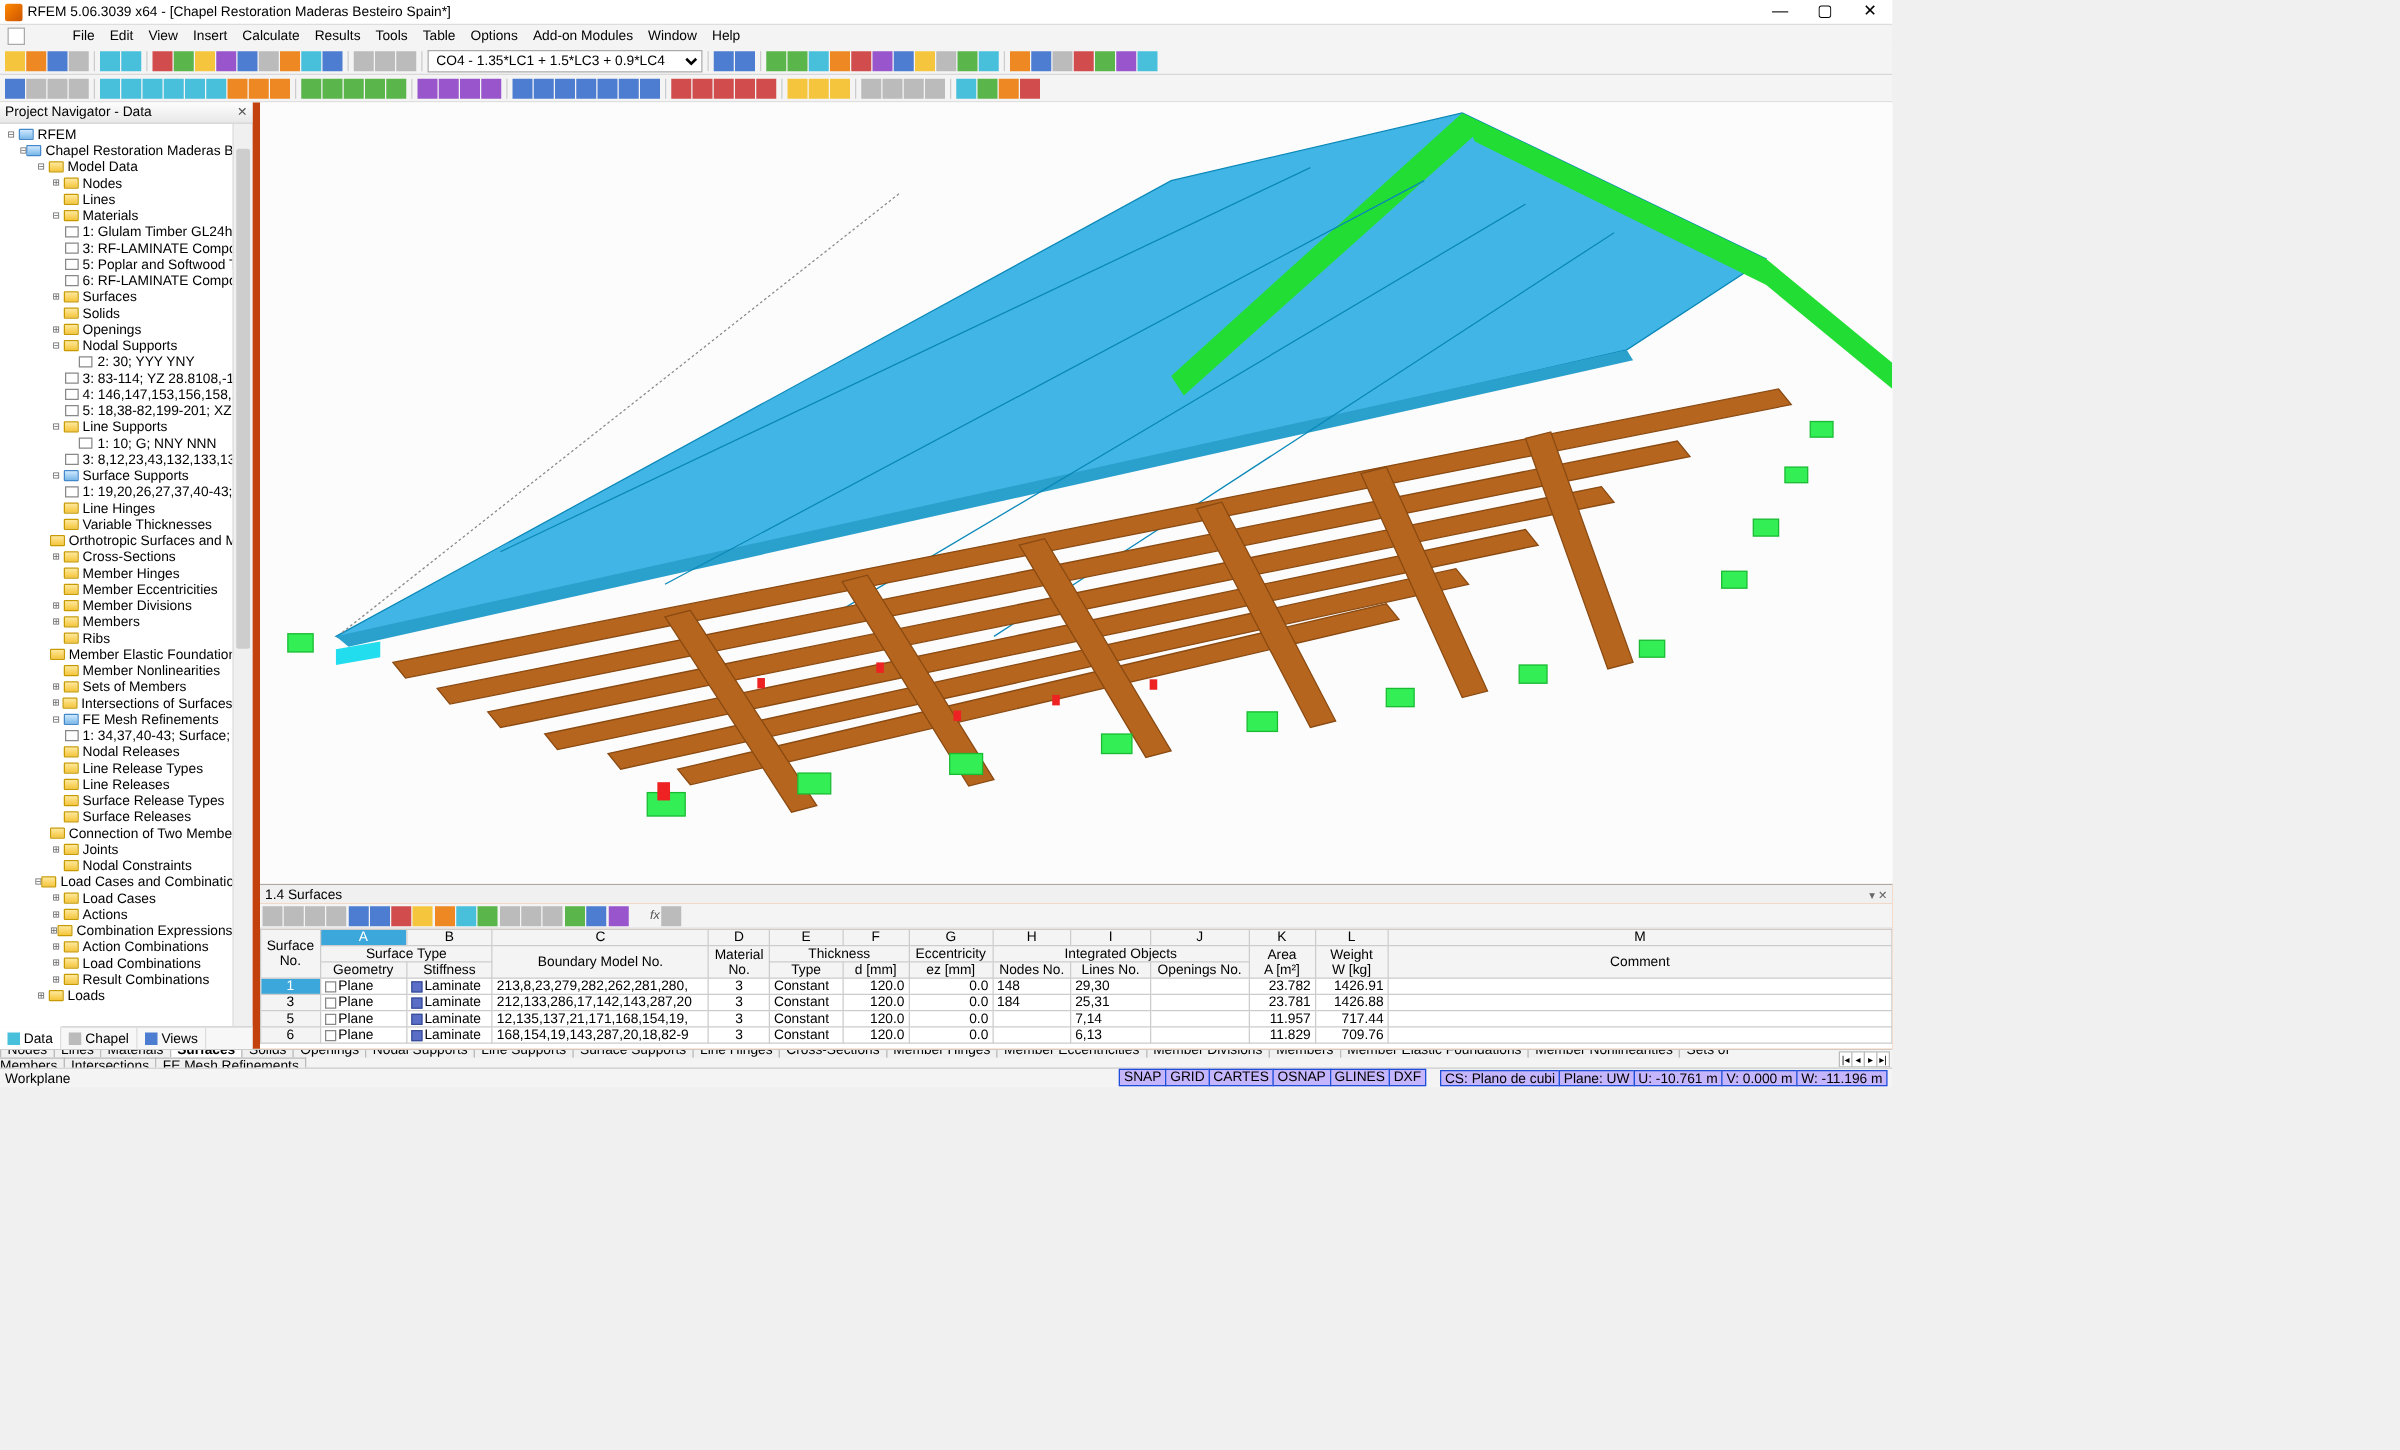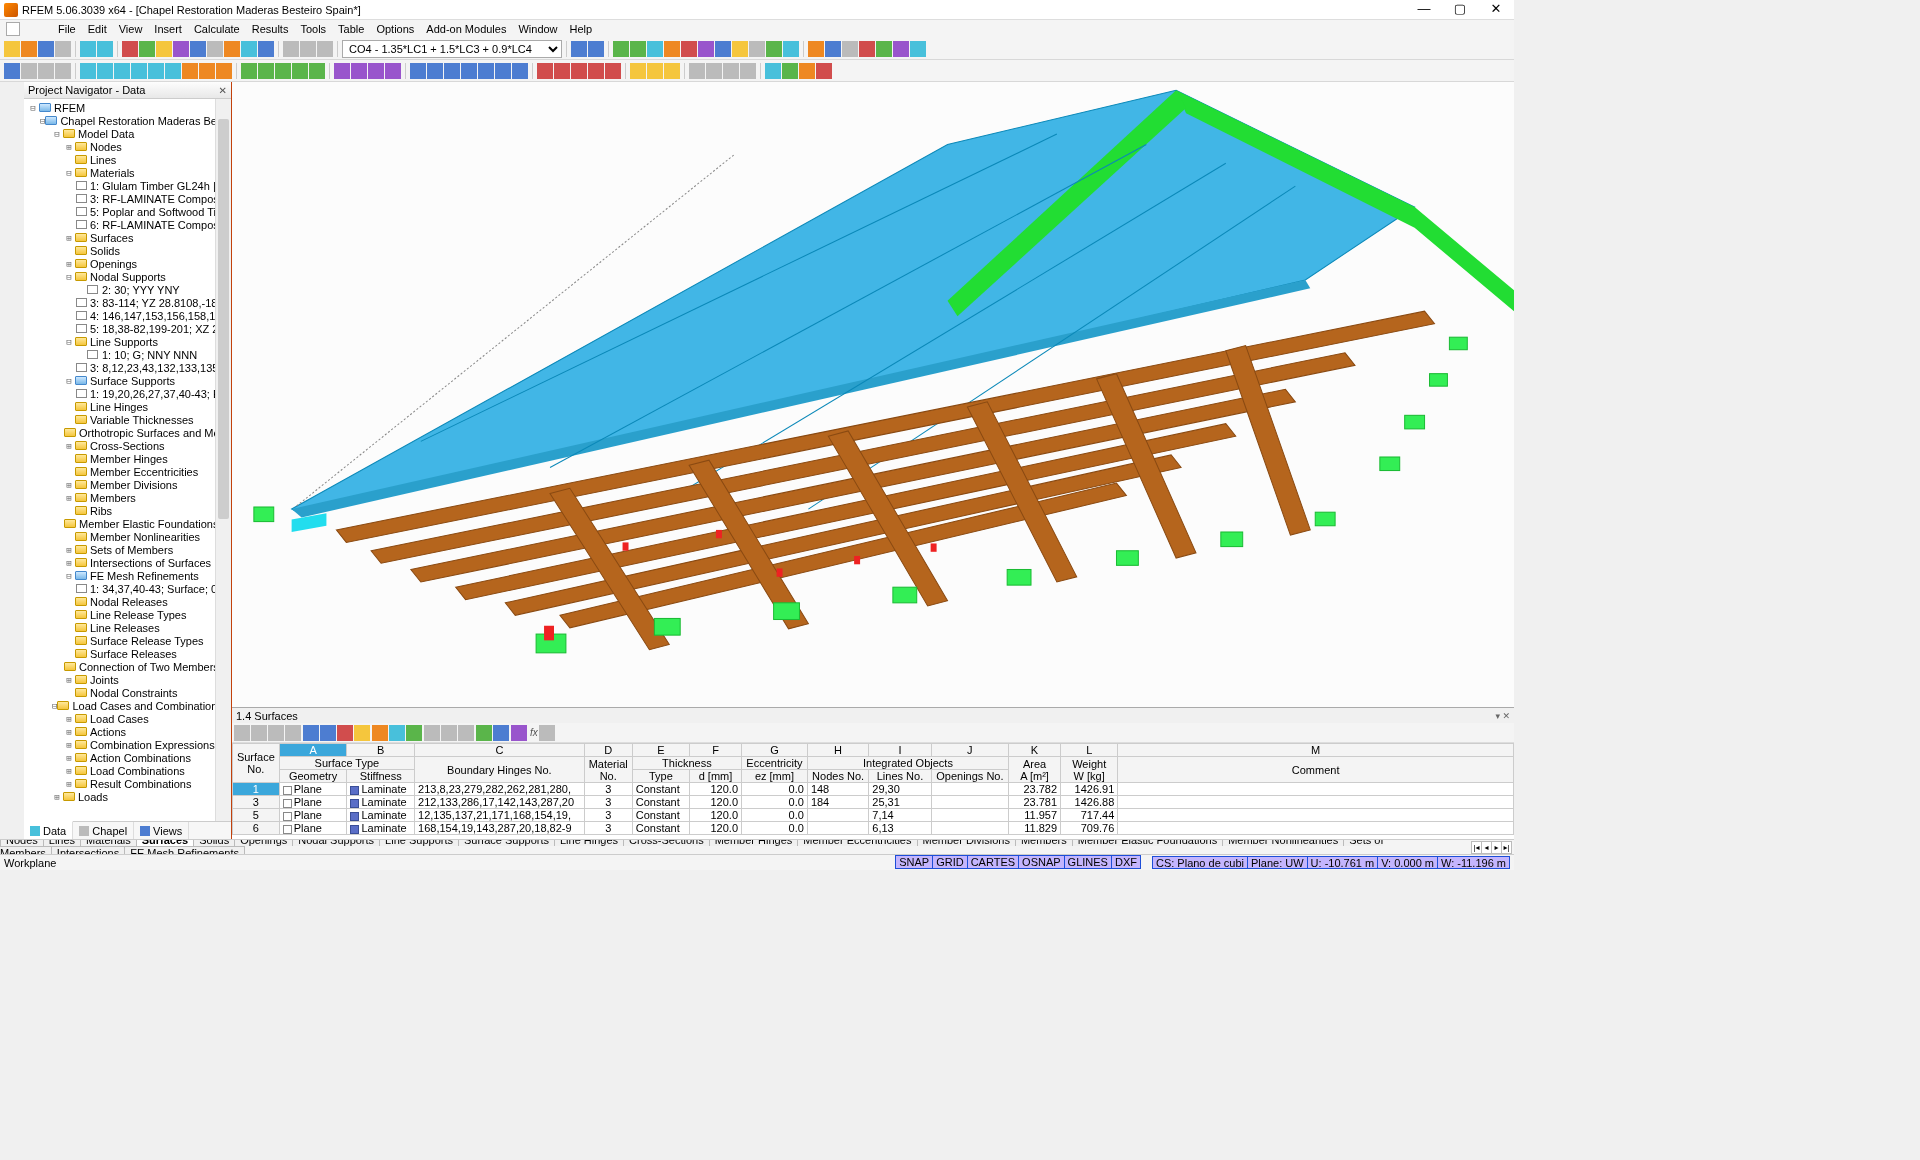--- a/index.html
+++ b/index.html
@@ -19,21 +19,21 @@
 
 
 .toolbar { height: 22px; background: #f4f4f4; border-bottom: 1px solid #d8d8d8; display: flex; align-items: center; padding: 0 4px; gap: 1px; }
 .toolbar .sep { width: 1px; height: 16px; background: #ccc; margin: 0 3px; }
 .tbtn { width: 16px; height: 16px; border: 1px solid transparent; display: inline-block; }
 .combo { height: 18px; border: 1px solid #aaa; background: #fff; font-size: 11px; padding: 0 2px; }
 
 .body-area { display: flex; height: calc(100% - 20px - 18px - 22px - 22px - 15px - 16px); }
 
 
-.navigator { width: 208px; background: #fff; border-right: 1px solid #c2410c; display: flex; flex-direction: column; margin-left: 24px; }
+.navigator { width: 208px; background: #fff; border-right: 6px solid #c2410c; display: flex; flex-direction: column; }
 .nav-title { height: 17px; background: linear-gradient(#fdfdfd,#e8e8e8); border-bottom: 1px solid #ccc; font-size: 11px; padding: 1px 4px; display:flex; justify-content:space-between; align-items:center; }
 .nav-title .x { font-size: 10px; color:#555; }
 .tree { flex: 1; overflow: hidden; font-size: 11px; padding: 2px 0; }
 .tree-row { display: flex; align-items: center; height: 13px; padding-left: 4px; white-space: nowrap; overflow: hidden; cursor: default; }
 .tree-row .exp { width: 10px; text-align: center; font-size: 9px; color:#666; font-family: monospace; }
 .tree-row .ticon { width: 13px; height: 11px; margin-right: 3px; display:inline-flex; align-items:center; justify-content:center; }
 .folder { background: linear-gradient(#ffe89a,#f5c63d); border: 1px solid #c79a00; border-radius: 1px; width:12px; height:9px; }
 .folder-blue { background: linear-gradient(#cde8ff,#7ab8e8); border: 1px solid #4488cc; border-radius:1px; width:12px; height:9px; }
 .leaf-ic { width:11px; height:9px; background:#fff; border:1px solid #888; }
 .ind-1 { padding-left: 16px; } .ind-2 { padding-left: 28px; } .ind-3 { padding-left: 40px; } .ind-4 { padding-left: 52px; }
@@ -701,21 +701,21 @@
         <span class="tbtn ic-grn"></span>
         <span class="sep"></span>
         <span class="tbtn ic-gry"></span>
         <span class="tbtn ic-gry"></span>
         <span class="tbtn ic-gry"></span>
         <span class="sep"></span>
         <span class="tbtn ic-grn"></span>
         <span class="tbtn ic-blu"></span>
         <span class="sep"></span>
         <span class="tbtn ic-pur"></span>
-        <span style="font-style:italic;font-size:10px;color:#555;margin-left:2px">fx</span>
+        <span style="font-style:italic;font-size:10px;color:#555;margin-left:16px">fx</span>
         <span class="tbtn ic-gry"></span>
       </div>
       <div class="grid-wrap">
         <table class="grid">
           <thead>
             <tr>
               <th rowspan="3" style="width:38px"><span style="white-space:pre">Surface
 No.</span></th>
               <th class="colhead-a">A</th>
               <th>B</th>
@@ -726,21 +726,21 @@
               <th>G</th>
               <th>H</th>
               <th>I</th>
               <th>J</th>
               <th>K</th>
               <th>L</th>
               <th>M</th>
             </tr>
             <tr>
               <th colspan="2">Surface Type</th>
-              <th rowspan="2" style="width:130px">Boundary Hinges No.</th>
+              <th rowspan="2" style="width:130px">Boundary Model No.</th>
               <th rowspan="2" style="width:42px;white-space:pre">Material
 No.</th>
               <th colspan="2">Thickness</th>
               <th>Eccentricity</th>
               <th colspan="3">Integrated Objects</th>
               <th rowspan="2" style="width:50px;white-space:pre">Area
 A [m²]</th>
               <th rowspan="2" style="width:55px;white-space:pre">Weight
 W [kg]</th>
               <th rowspan="2" style="width:380px">Comment</th>

